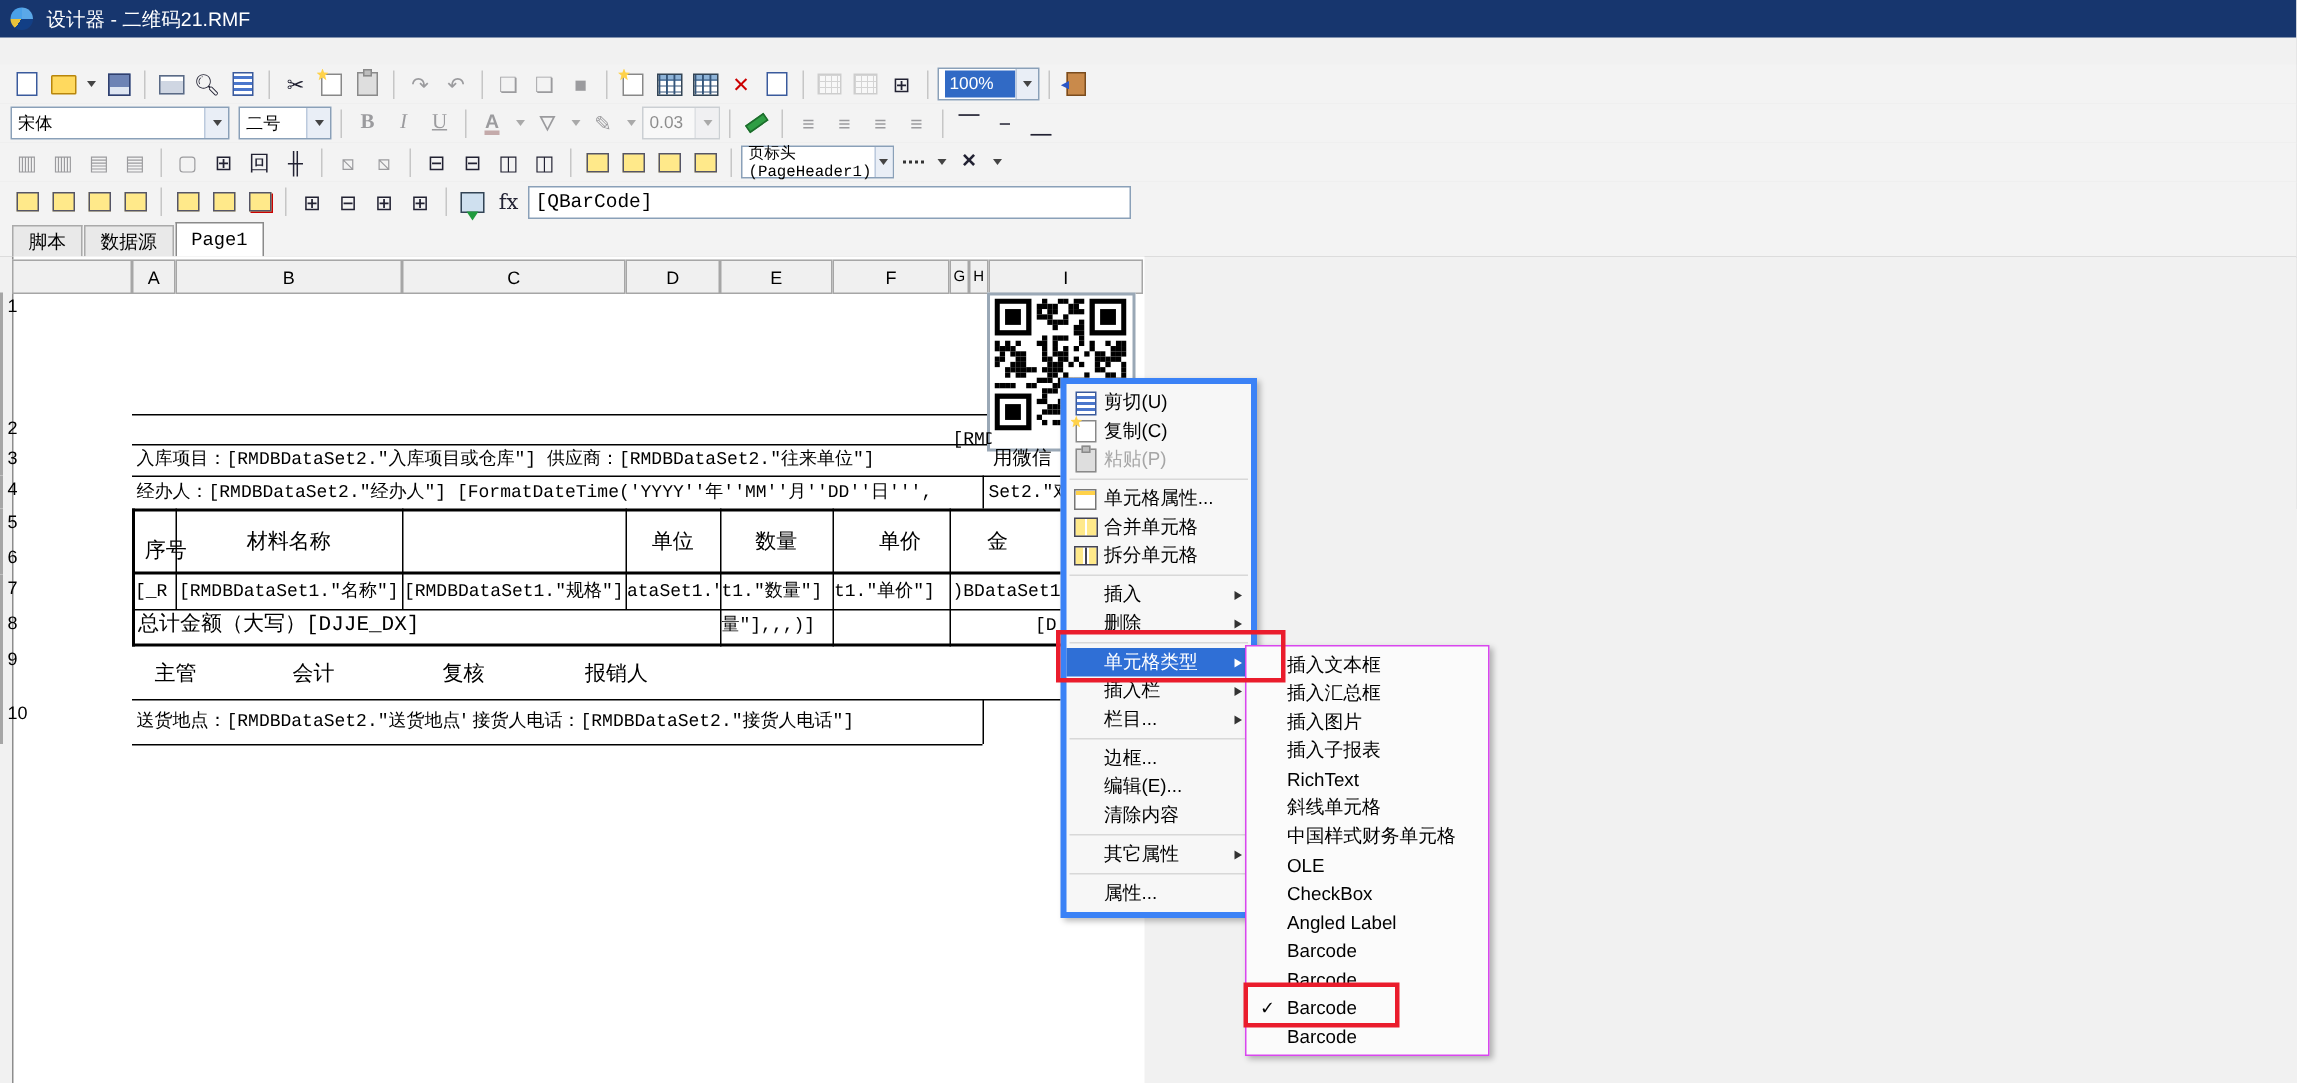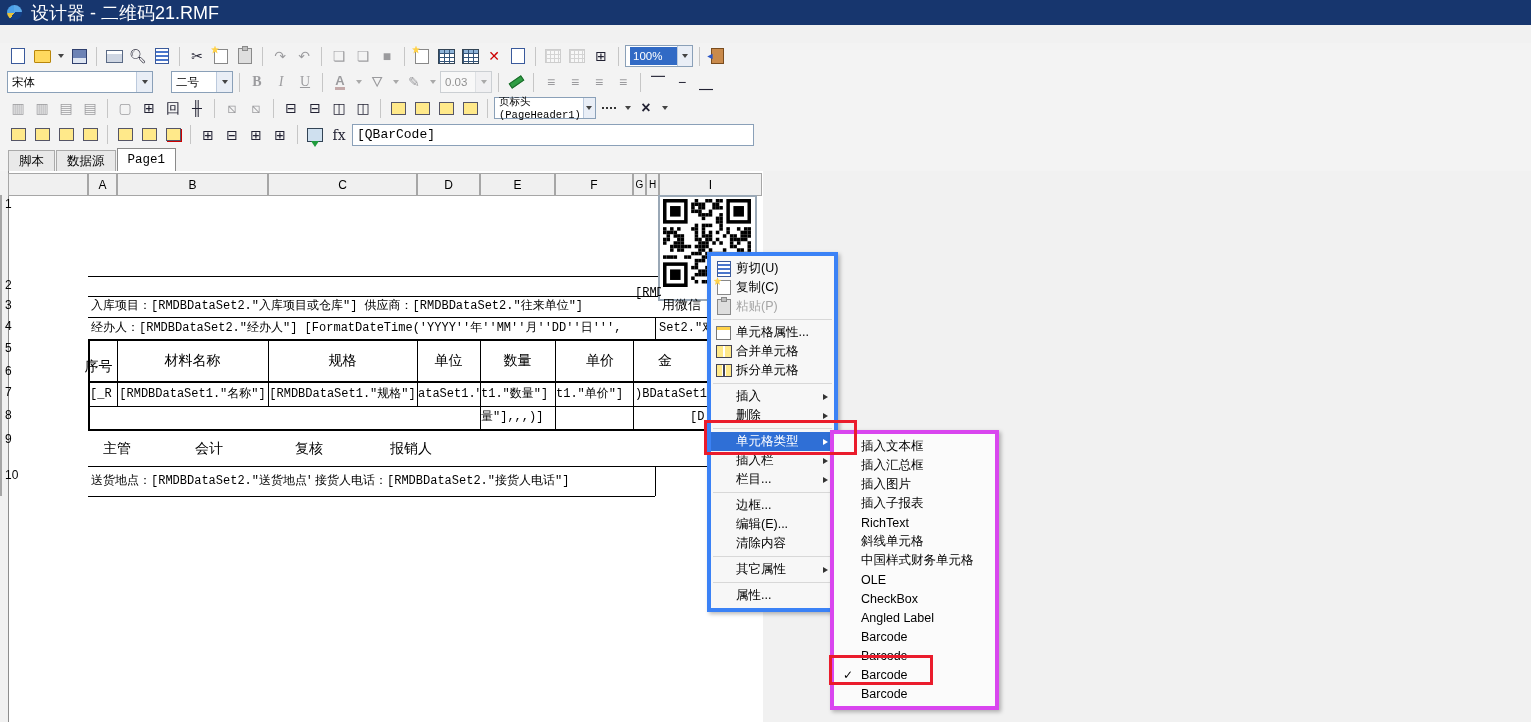--- a/index.html
+++ b/index.html
@@ -1,20 +1,20 @@
 <!DOCTYPE html>
 <html><head>
 <meta charset="utf-8">
 <style>
   html,body{margin:0;padding:0;background:#ddd}
   #app{position:relative;width:1531px;height:722px;overflow:hidden;background:#f1f1f1;
        font-family:"Liberation Sans","DejaVu Sans",sans-serif;color:#000;font-size:12px}
   
   .titlebar{position:absolute;left:0;top:0;right:0;height:25px;background:#17366e;color:#fff;
-            display:flex;align-items:center;gap:9px;padding-left:7px;font-size:18px}
+            display:flex;align-items:center;gap:9px;padding-left:7px;font-size:13px}
   .logo{width:15px;height:15px;border-radius:50%;
         background:conic-gradient(#5aa8ея 0 0,#5aa8e8 25%,#123f86 25% 60%,#e8c23a 60% 75%,#4aa0e8 75%);
         background:conic-gradient(#5aa8e8 0 25%,#123f86 25% 60%,#e8c23a 60% 75%,#4aa0e8 75%);}
   .menubar{position:absolute;left:0;top:25px;right:0;height:18px;background:#f4f4f4;border-bottom:1px solid #e0e0e0;
            display:flex;align-items:center;font-size:12.5px}
   .mb{padding:0 10px;height:100%;display:flex;align-items:center}
   
   .tb{position:absolute;left:0;right:0;background:#f3f3f3;display:flex;align-items:center;gap:2px;padding-left:7px;border-bottom:1px solid #e4e4e4}
   .tb1{top:43px;height:26px}.tb2{top:69px;height:26px}.tb3{top:95px;height:26px}.tb4{top:121px;height:27px}
   .sep{width:1px;height:19px;background:#c6c6c6;margin:0 4px;flex:none}
@@ -77,21 +77,21 @@
   .ctx{position:absolute;left:707px;top:252px;width:123px;background:#f7f7f7;border:4px solid #3b82f6;
        box-shadow:2px 2px 4px rgba(0,0,0,.28);padding:3px 0;font-size:12.5px;z-index:20}
   .mi{height:19px;display:flex;align-items:center;padding:0 3px;position:relative}
   .mi .ico{width:19px;display:flex;align-items:center;justify-content:center;flex:none}
   .mi .lbl{flex:1;padding-left:3px;white-space:nowrap}
   .mi .subarr{width:0;height:0;border-top:3.5px solid transparent;border-bottom:3.5px solid transparent;border-left:5px solid #333;margin-right:3px}
   .mi.hl2{background:#2f6fd6;color:#fff}
   .mi.hl2 .subarr{border-left-color:#fff}
   .mi.dis2{color:#a6a6a6}
   .msep{height:1px;background:#d8d8d8;margin:3px 2px}
-  .sub2{position:absolute;left:830px;top:430px;width:161px;background:#fbfbfb;border:4px solid #d946ef;
+  .sub2{position:absolute;left:830px;top:430px;width:161px;background:#fbfbfb;border:1px solid #d946ef;
         box-shadow:2px 2px 4px rgba(0,0,0,.28);padding:3px 0;font-size:12.5px;z-index:21}
   .s2i{height:19px;display:flex;align-items:center;padding-left:27px;position:relative;white-space:nowrap}
   .s2i .chk{position:absolute;left:9px;font-size:12px}
   .rb{position:absolute;border:3px solid #ea1c2c;z-index:30}
   input.formula{width:392px;height:20px;border:1px solid #8aa0b8;font-family:"Liberation Mono","DejaVu Sans Mono",monospace;
         font-size:13px;padding:0 4px;background:#fff}
 </style>
 </head>
 <body>
 
@@ -192,21 +192,21 @@
       </span>
   </div>
 
   <div class="tb tb2">
     <span class="combo" style="width:140px">
       <span>宋体</span>
       <span class="arr">
           <span class="tri"></span>
         </span>
     </span>
-    <span class="combo" style="width:56px;margin-left:16px">
+    <span class="combo" style="width:56px;margin-left:4px">
       <span>二号</span>
       <span class="arr">
           <span class="tri"></span>
         </span>
     </span>
     <span class="sep"></span>
     <span class="tbtn dis">
         <span class="glyph" style="font-weight:bold;font-family:'Liberation Serif',serif">B</span>
       </span>
     <span class="tbtn dis">
@@ -699,36 +699,36 @@
         <rect x="2" y="20" width="3" height="3"></rect>
       </svg>
     <div class="cell" style="left:662px;top:126px;height:18px;line-height:18px;font-size:13px">用微信</div>
 
     <div class="cell" style="left:91px;top:125px;width:540px;height:21px;line-height:21px">入库项目：[RMDBDataSet2."入库项目或仓库"]  供应商：[RMDBDataSet2."往来单位"]</div>
     <div class="cell" style="left:635px;top:112px;width:26px;height:21px;line-height:21px">[RMD</div>
 
     <div class="cell" style="left:91px;top:146px;width:562px;height:22px;line-height:22px">经办人：[RMDBDataSet2."经办人"]    [FormatDateTime('YYYY''年''MM''月''DD''日''',</div>
     <div class="cell" style="left:659px;top:146px;width:100px;height:22px;line-height:22px">Set2."对应</div>
 
-    <div class="cell cc" style="left:84px;top:170px;width:29px;height:52px">序号</div>
+    <div class="cell cc" style="left:96px;top:170px;width:29px;height:52px">序号</div>
     <div class="cell cc" style="left:117px;top:170px;width:151px;height:40px">材料名称</div>
-    <div class="cell cc" style="left:268px;top:170px;width:149px;height:40px">规格</div>
     <div class="cell cc" style="left:417px;top:170px;width:63px;height:40px">单位</div>
     <div class="cell cc" style="left:480px;top:170px;width:75px;height:40px">数量</div>
     <div class="cell cc" style="left:561px;top:170px;width:78px;height:40px">单价</div>
     <div class="cell cc" style="left:634px;top:170px;width:70px;height:40px;justify-content:flex-start;padding-left:24px">金</div>
 
     <div class="cell" style="left:90px;top:212px;width:26px;height:23px;line-height:23px">[_R</div>
     <div class="cell" style="left:118px;top:212px;width:149px;height:23px;line-height:23px;text-align:center">[RMDBDataSet1."名称"]</div>
     <div class="cell" style="left:269px;top:212px;width:147px;height:23px;line-height:23px;text-align:center">[RMDBDataSet1."规格"]</div>
     <div class="cell" style="left:418px;top:212px;width:61px;height:23px;line-height:23px">ataSet1."</div>
     <div class="cell" style="left:481px;top:212px;width:73px;height:23px;line-height:23px">t1."数量"]</div>
     <div class="cell" style="left:556px;top:212px;width:76px;height:23px;line-height:23px">t1."单价"]</div>
     <div class="cell" style="left:635px;top:212px;width:124px;height:23px;line-height:23px">)BDataSet1.</div>
 
+    <div class="cell" style="left:92px;top:235px;width:385px;height:23px;line-height:23px;font-size:14px">总计金额（大写）[DJJE_DX]</div>
     <div class="cell" style="left:481px;top:235px;width:73px;height:23px;line-height:23px">量"],,,)]</div>
     <div class="cell" style="left:690px;top:235px;width:40px;height:23px;line-height:23px">[D</div>
 
     <div class="cell" style="left:103px;top:259px;height:36px;line-height:36px;font-size:14px;font-family:'Liberation Sans',sans-serif">主管</div>
     <div class="cell" style="left:195px;top:259px;height:36px;line-height:36px;font-size:14px;font-family:'Liberation Sans',sans-serif">会计</div>
     <div class="cell" style="left:295px;top:259px;height:36px;line-height:36px;font-size:14px;font-family:'Liberation Sans',sans-serif">复核</div>
     <div class="cell" style="left:390px;top:259px;height:36px;line-height:36px;font-size:14px;font-family:'Liberation Sans',sans-serif">报销人</div>
 
     <div class="cell" style="left:91px;top:295px;width:220px;height:30px;line-height:30px">送货地点：[RMDBDataSet2."送货地点"]</div>
     <div class="cell" style="left:315px;top:295px;width:330px;height:30px;line-height:30px">接货人电话：[RMDBDataSet2."接货人电话"]</div>

